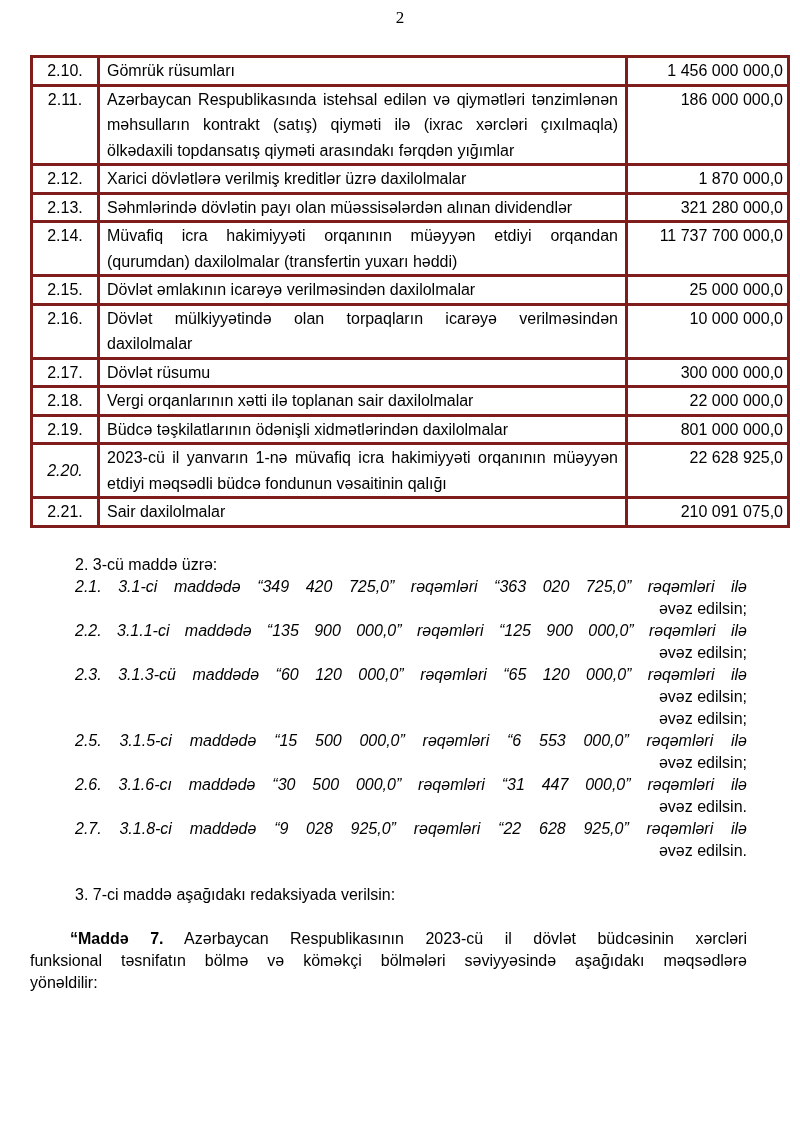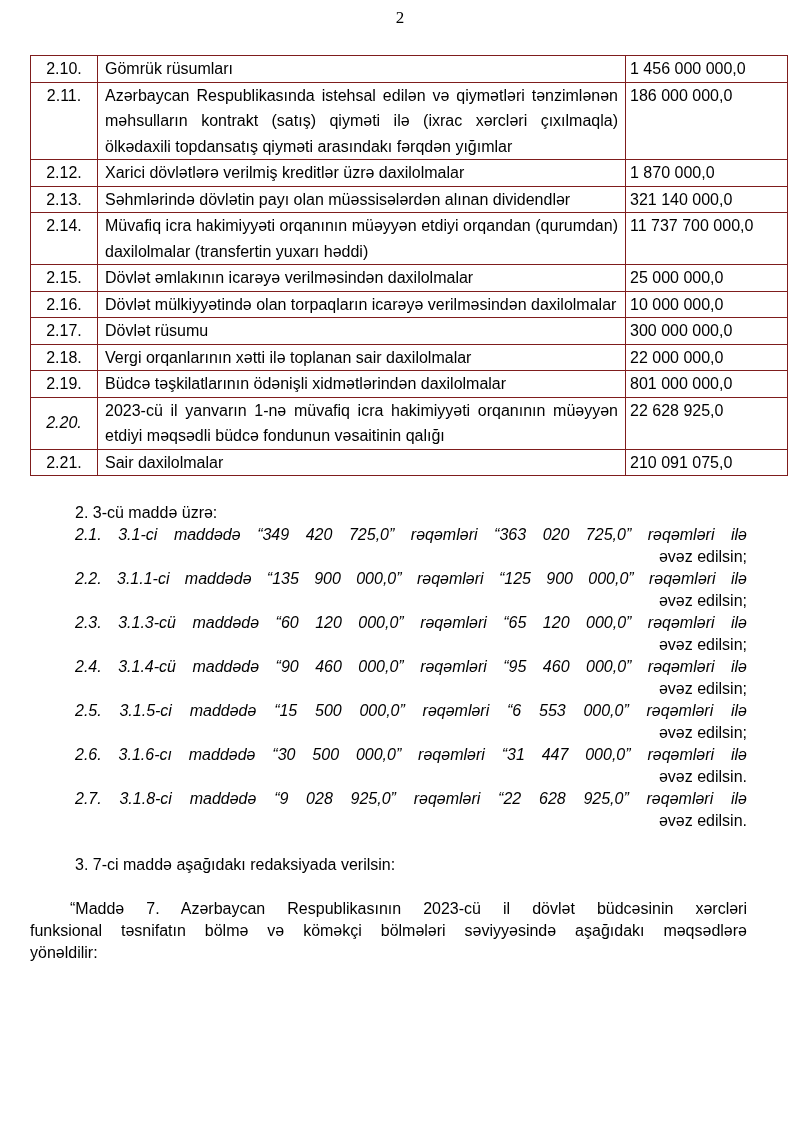--- a/index.html
+++ b/index.html
@@ -18,46 +18,46 @@
     font-size:17px;
   }
   table.budget {
     border-collapse:collapse;
     table-layout:fixed;
     width:757px;
     margin:27px 0 0 30px;
     font-size:16px;
   }
   table.budget td {
-    border:1px solid #7f1d1d;
+    border:3px solid #7f1d1d;
     line-height:25.5px;
     vertical-align:top;
     overflow:hidden;
   }
   td.c-num { text-align:center; padding:0 2px; }
   td.c-num.vmid { vertical-align:middle;font-style:italic; }
   td.c-text { text-align:justify; padding:0 7px; }
-  td.c-val { text-align:left; vertical-align:middle; padding:0 4px; white-space:nowrap; }
+  td.c-val { text-align:right; vertical-align:middle; padding:0 4px; white-space:nowrap; }
   td.c-val.vtop { vertical-align:top; }
 
   .textblock {
     margin:26px 53px 0 30px;
     font-size:16px;
     line-height:22px;
     text-align:left;
   }
   .textblock p { margin:0; }
   .indent1 { text-indent:45px; }
   .head { display:block; text-indent:45px; text-align:justify; text-align-last:justify;font-style:italic; }
   .tail { display:block;text-align:right; }
   .mt { margin-top:22px !important; }
   .line { display:block; text-align:justify; text-align-last:justify; }
   .line.first { text-indent:40px; }
   .line.last { text-align-last:left; }
-  b { font-weight:normal; }
+  b { font-weight:bold; }
 </style>
 </head>
 <body>
 
 <div class="doc">
 
   <div class="pageno">2</div>
 
   <table class="budget">
     <colgroup>
@@ -77,21 +77,21 @@
         <td class="c-val">186 000 000,0</td>
       </tr>
       <tr>
         <td class="c-num">2.12.</td>
         <td class="c-text">Xarici dövlətlərə verilmiş kreditlər üzrə daxilolmalar</td>
         <td class="c-val">1 870 000,0</td>
       </tr>
       <tr>
         <td class="c-num">2.13.</td>
         <td class="c-text">Səhmlərində dövlətin payı olan müəssisələrdən alınan dividendlər</td>
-        <td class="c-val vtop">321 140 000,0</td>
+        <td class="c-val vtop">321 280 000,0</td>
       </tr>
       <tr>
         <td class="c-num">2.14.</td>
         <td class="c-text">Müvafiq icra hakimiyyəti orqanının müəyyən etdiyi orqandan (qurumdan) daxilolmalar (transfertin yuxarı həddi)</td>
         <td class="c-val">11 737 700 000,0</td>
       </tr>
       <tr>
         <td class="c-num">2.15.</td>
         <td class="c-text">Dövlət əmlakının icarəyə verilməsindən daxilolmalar</td>
         <td class="c-val">25 000 000,0</td>
@@ -138,21 +138,20 @@
     </p>
     <p>
       <span class="head">2.2.  3.1.1-ci maddədə “135 900 000,0” rəqəmləri “125 900 000,0” rəqəmləri ilə</span>
       <span class="tail">əvəz edilsin;</span>
     </p>
     <p>
       <span class="head">2.3.  3.1.3-cü maddədə “60 120 000,0” rəqəmləri “65 120 000,0” rəqəmləri ilə</span>
       <span class="tail">əvəz edilsin;</span>
     </p>
     <p>
-      <span class="head">2.4.  3.1.4-cü maddədə “90 460 000,0” rəqəmləri “95 460 000,0” rəqəmləri ilə</span>
       <span class="tail">əvəz edilsin;</span>
     </p>
     <p>
       <span class="head">2.5.  3.1.5-ci maddədə “15 500 000,0” rəqəmləri “6 553 000,0” rəqəmləri ilə</span>
       <span class="tail">əvəz edilsin;</span>
     </p>
     <p>
       <span class="head">2.6.  3.1.6-cı maddədə “30 500 000,0” rəqəmləri “31 447 000,0” rəqəmləri ilə</span>
       <span class="tail">əvəz edilsin.</span>
     </p>

